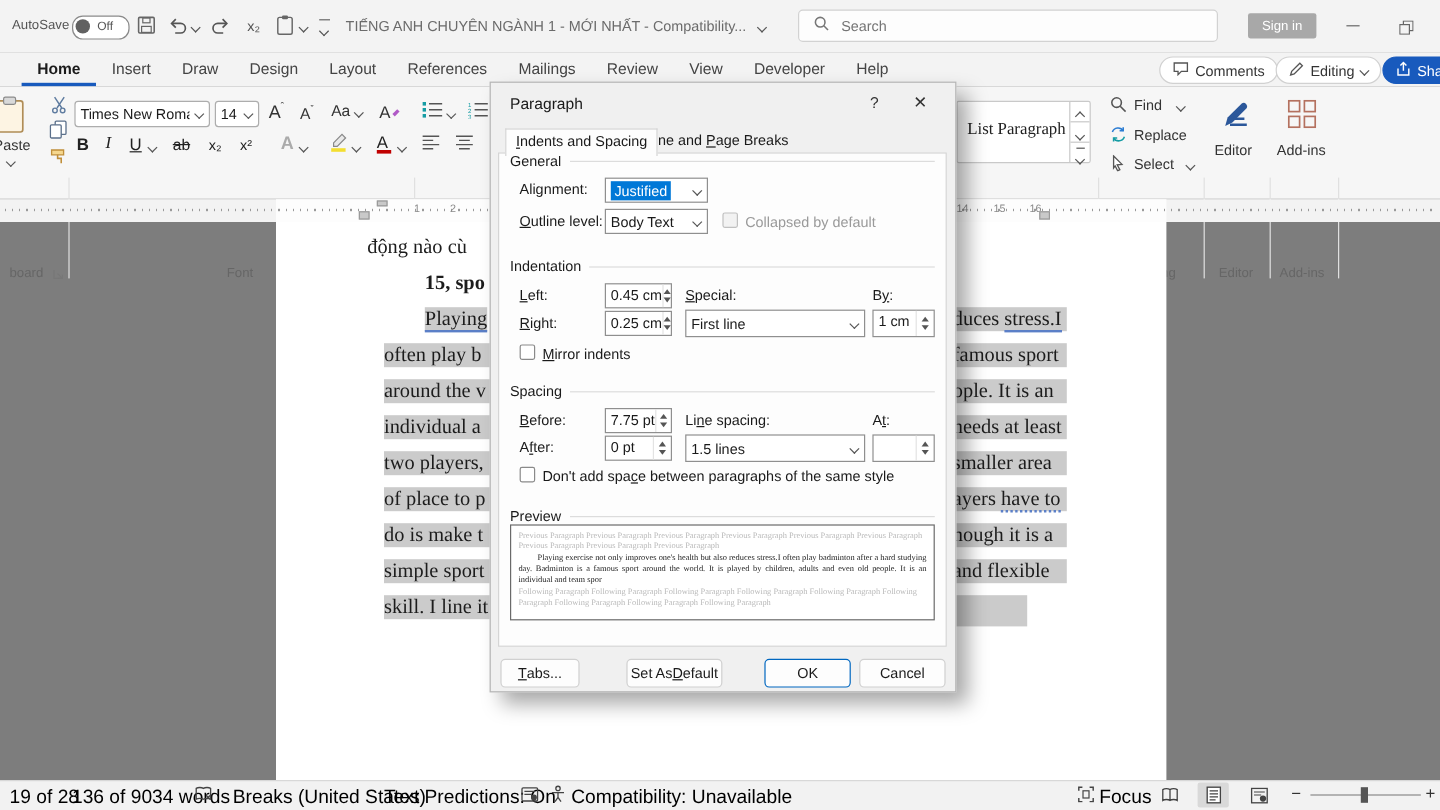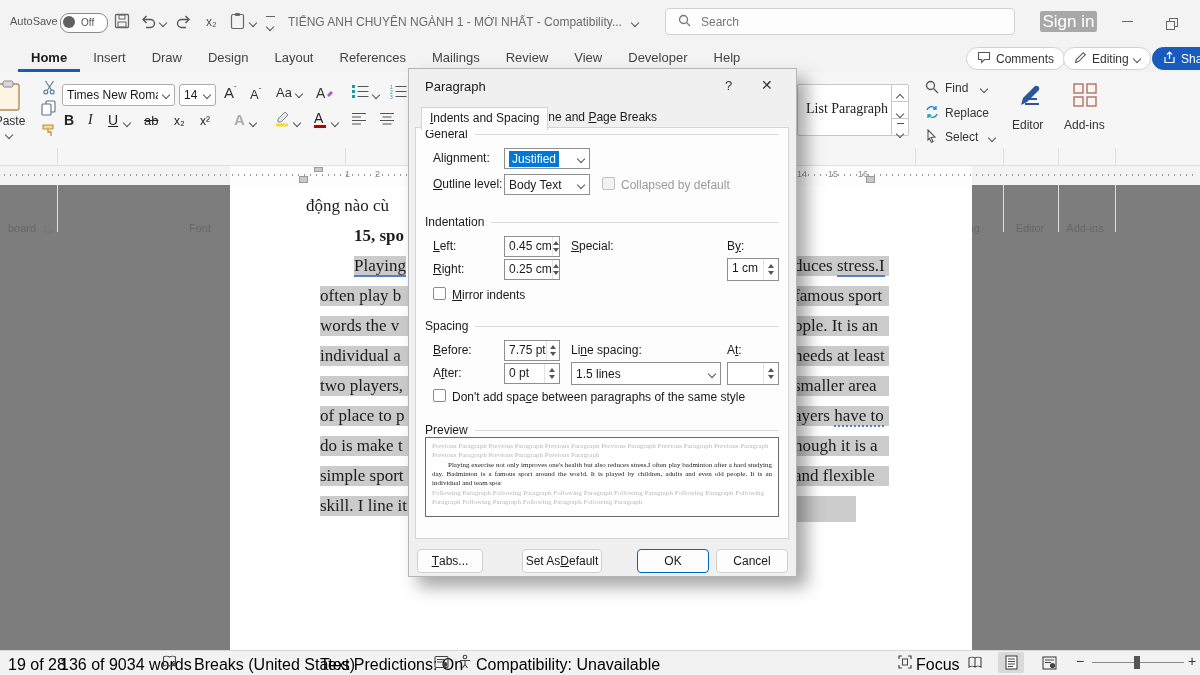--- a/index.html
+++ b/index.html
@@ -129,21 +129,21 @@
   <span class="chev abs" style="left:632px;top:20px;"></span>
   <div class="searchbox">
     <span>
       <svg width="13" height="13" viewBox="0 0 13 13">
           <circle cx="5.5" cy="5.5" r="4" fill="none" stroke="#777" stroke-width="1.3"></circle>
           <path d="M8.5 8.5 12 12" stroke="#777" stroke-width="1.3"></path>
         </svg>
     </span>
     <input type="text" readonly="" placeholder="Search" style="">
   </div>
-  <div class="abs" style="left:1040px;top:11px;width:57px;height:21px;background:#a8a8a8;border-radius:2px;color:#fff;font-size:17px;display:flex;align-items:center;justify-content:center;">Sign in</div>
+  <div class="abs" style="left:1040px;top:11px;width:57px;height:21px;background:#a8a8a8;border-radius:2px;color:#fff;font-size:11px;display:flex;align-items:center;justify-content:center;">Sign in</div>
   <span class="abs" style="left:1122px;top:21px;width:11px;border-top:1.2px solid #666;"></span>
   <span class="abs" style="left:1166px;top:16px;">
     <svg width="12" height="12" viewBox="0 0 12 12">
         <rect x="3.5" y="0.5" width="8" height="8" fill="none" stroke="#666"></rect>
         <rect x="0.5" y="3.5" width="8" height="8" fill="#f3f3f3" stroke="#666"></rect>
       </svg>
   </span>
 </div>
 
 <div id="tabsrow" class="abs"></div>
@@ -373,21 +373,21 @@
 <span class="rnum" style="left:858px;">16</span>
 <div class="imark" style="left:314px;top:167px;width:9px;height:5px;"></div>
 <div class="imark" style="left:299px;top:176px;width:9px;height:7px;"></div>
 <div class="imark" style="left:866px;top:176px;width:9px;height:7px;"></div>
 
 <div id="page" class="abs"></div>
 <div class="docline" style="left:306px;top:196px;">động nào cù</div>
 <div class="docline" style="left:354px;top:226px;font-weight:bold;">15, spo</div>
 <div class="docline sel" style="left:354px;top:256px;"><span class="u-blue">Playing</span></div>
 <div class="docline" style="left:320px;top:286px;"><span class="sel selblk">often play b</span></div>
-<div class="docline" style="left:320px;top:316px;"><span class="sel selblk">words the v</span></div>
+<div class="docline" style="left:320px;top:316px;"><span class="sel selblk">around the v</span></div>
 <div class="docline" style="left:320px;top:346px;"><span class="sel selblk">individual a</span></div>
 <div class="docline" style="left:320px;top:376px;"><span class="sel selblk">two players,</span></div>
 <div class="docline" style="left:320px;top:406px;"><span class="sel selblk">of place to p</span></div>
 <div class="docline" style="left:320px;top:436px;"><span class="sel selblk">do is make t</span></div>
 <div class="docline" style="left:320px;top:466px;"><span class="sel selblk">simple sport</span></div>
 <div class="docline" style="left:320px;top:496px;"><span class="sel selblk">skill. I line it</span></div>
 
 <div class="docline sel" style="left:794px;top:256px;width:95px;"><span>duces </span><span class="u-blue">stress.I</span></div>
 <div class="docline sel" style="left:794px;top:286px;width:95px;">famous sport</div>
 <div class="docline sel" style="left:794px;top:316px;width:95px;">ople. It is an</div>
@@ -444,20 +444,26 @@
   <span class="dlabel" style="left:162px;top:170px;"><u>S</u>pecial:</span>
   <span class="dlabel" style="left:318px;top:170px;">B<u>y</u>:</span>
   <span class="dlabel" style="left:24px;top:193px;"><u>R</u>ight:</span>
   <div class="spin" style="left:95px;top:190px;width:56px;height:21px;">
     <span class="val">0.25 cm</span>
     <span class="ar">
         <span class="tu"></span>
         <span class="td"></span>
       </span>
   </div>
+  <div class="combo" style="left:162px;top:189px;width:150px;height:23px;">
+    <span class="cv">First line</span>
+    <span class="ca">
+        <span class="chev"></span>
+      </span>
+  </div>
   <div class="spin" style="left:318px;top:189px;width:52px;height:23px;">
     <span class="val">1 cm</span>
     <span class="ar">
         <span class="tu"></span>
         <span class="td"></span>
       </span>
   </div>
   <span class="cb" style="left:24px;top:218px;"></span>
   <span class="dlabel" style="left:43px;top:219px;"><u>M</u>irror indents</span>
 

